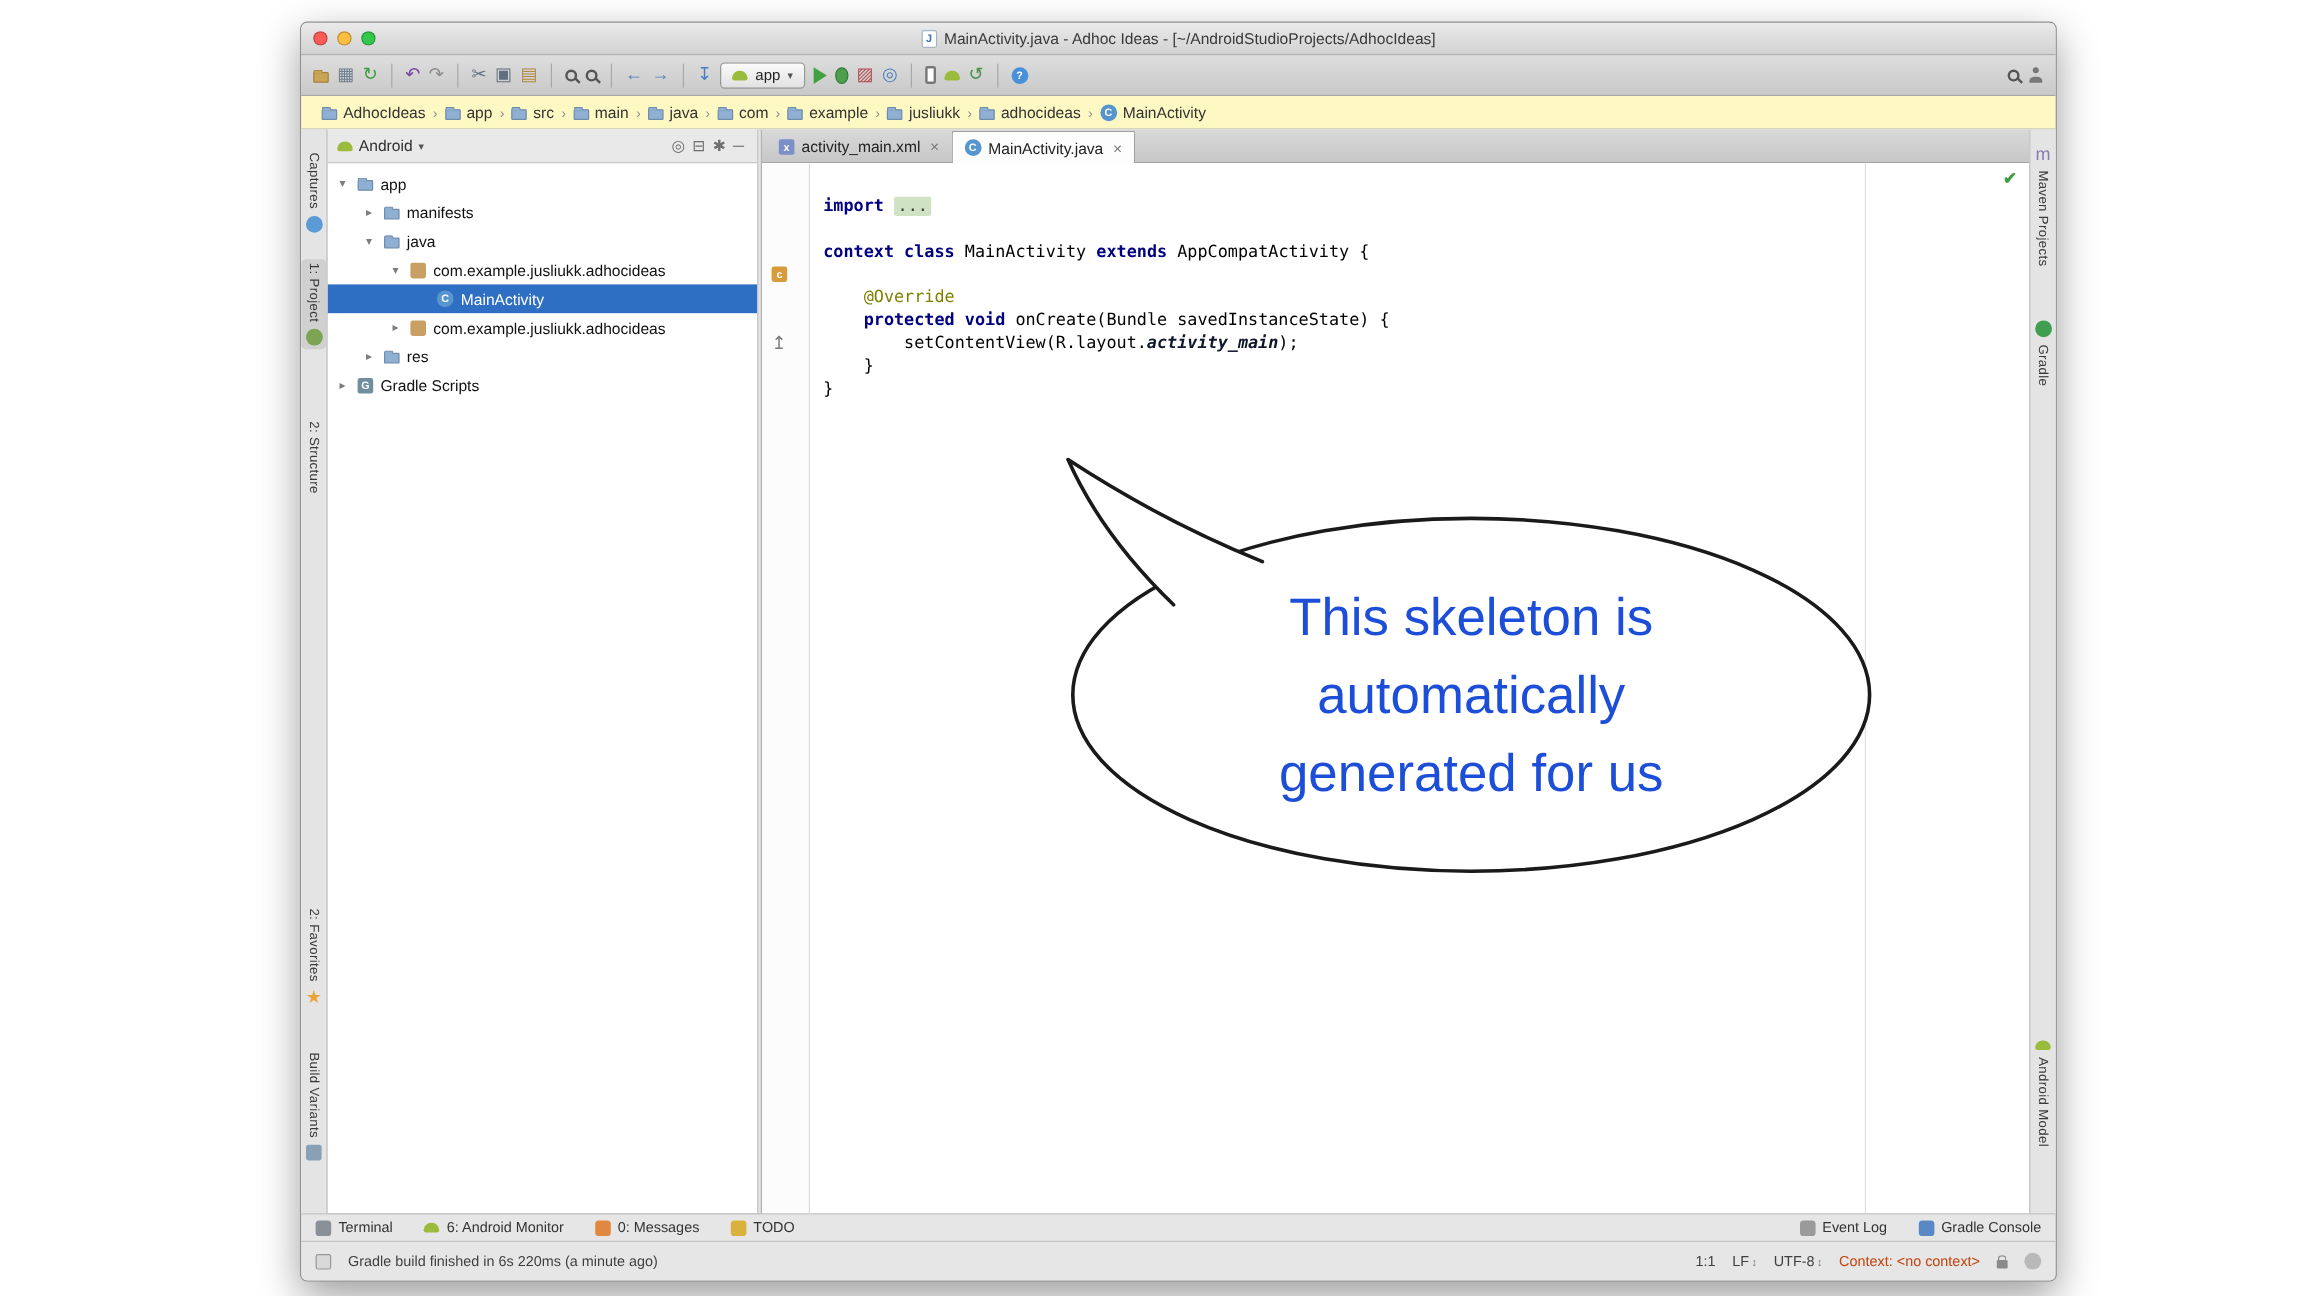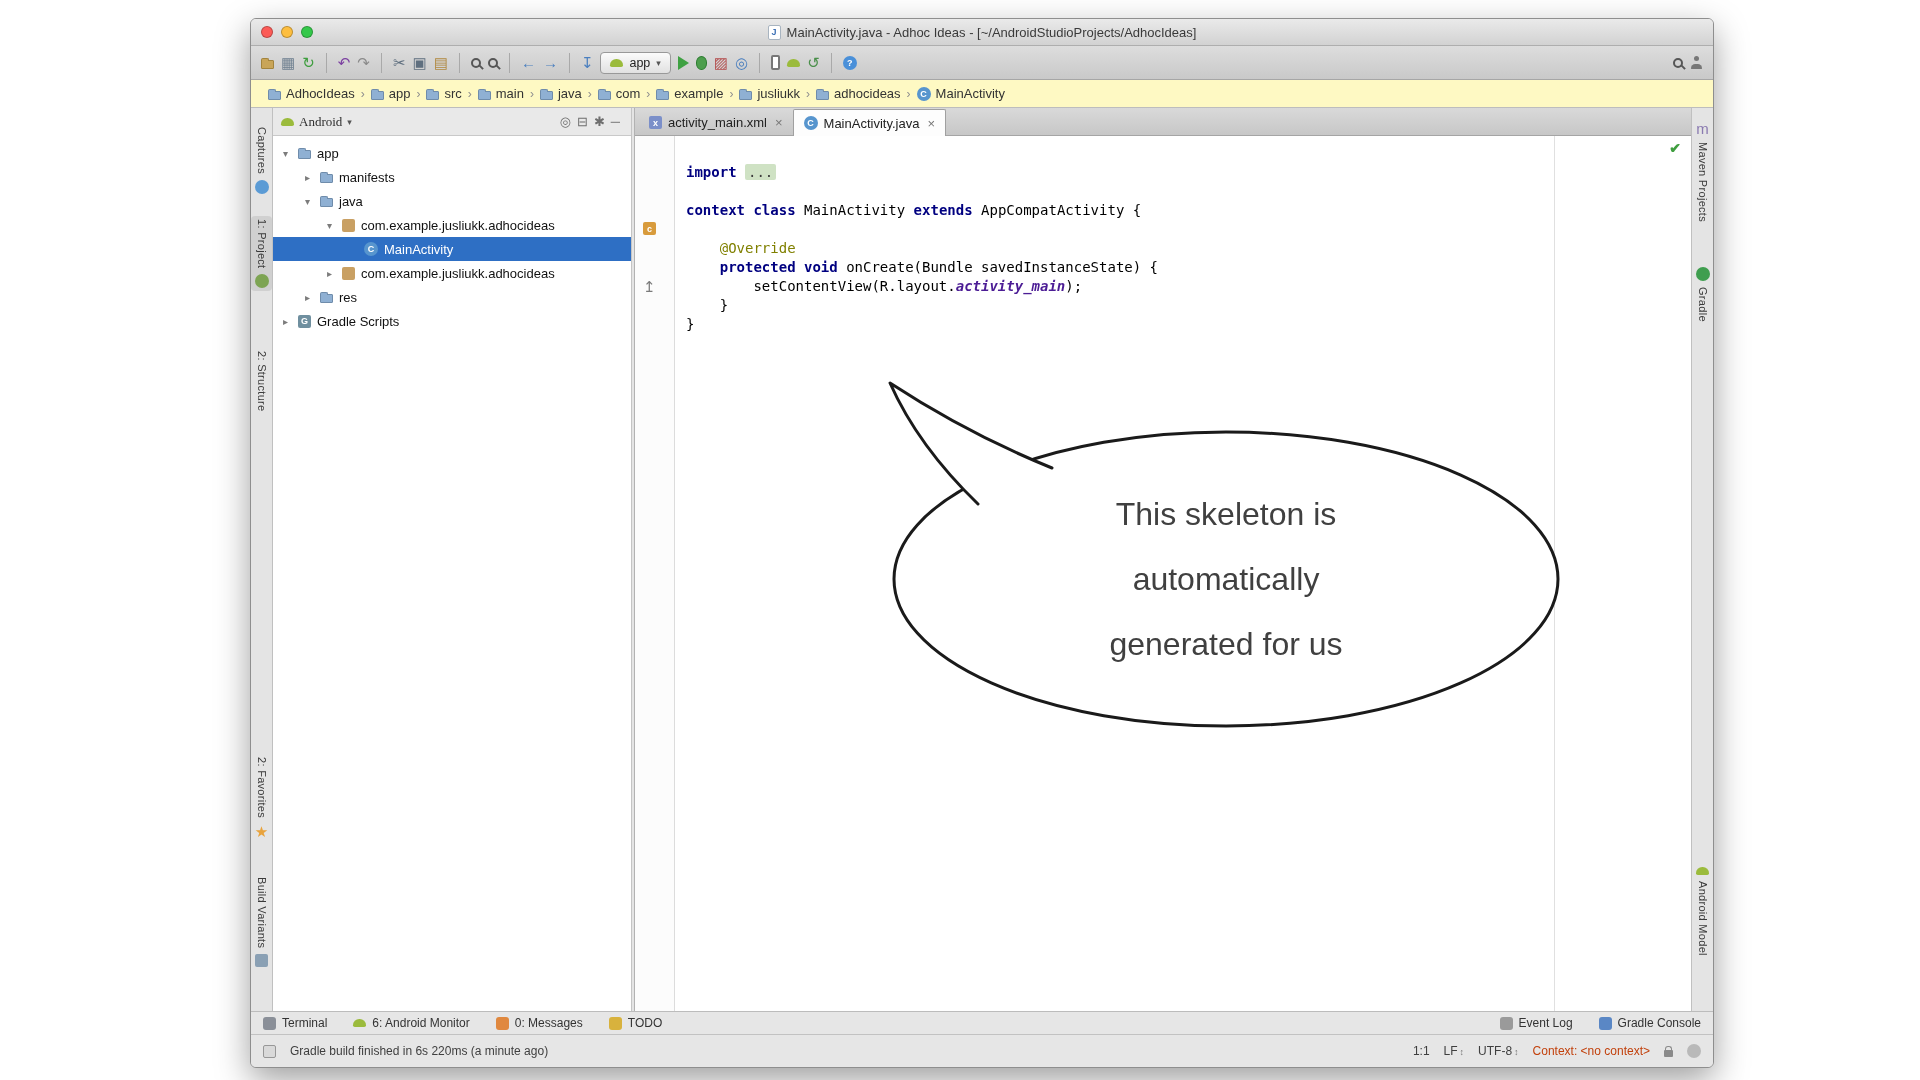--- a/index.html
+++ b/index.html
@@ -72,21 +72,21 @@
   .stripe { width:22px; flex:0 0 22px; background:#e4e4e4; position:relative; }
   .stripe-left { border-right:1px solid #c0c0c0; }
   .stripe-right { border-left:1px solid #c0c0c0; }
   .stripe-item { position:absolute; left:0; width:100%; display:flex; flex-direction:column;
                  align-items:center; gap:6px; padding:3px 0; }
   .stripe-item.active { background:#d0d0d0; border-radius:4px; }
   .vlabel { writing-mode:vertical-rl; font-size:11px; color:#3a3a3a; letter-spacing:.3px; }
 
   .project { width:358px; flex:0 0 358px; background:#fff; display:flex; flex-direction:column; }
   .project-header { height:28px; flex:0 0 28px; background:#e9e9e9; border-bottom:1px solid #c9c9c9;
-                    display:flex; align-items:center; padding:0 8px; gap:5px; font-size:13px; color:#2f2f2f;font-family:Liberation Serif, serif; }
+                    display:flex; align-items:center; padding:0 8px; gap:5px; font-size:13px; color:#2f2f2f; }
   .ph-caret { font-size:9px; color:#555; }
   .ph-spacer { flex:1; }
   .ph-ic { color:#6f6f6f; font-size:13px; padding:0 3px; }
   .tree { flex:1; padding-top:5px; font-size:13px; color:#111; overflow:hidden; position:relative; }
   .tree-row { height:24px; display:flex; align-items:center; gap:6px; white-space:nowrap; overflow:hidden; }
   .tree-row.selected { background:#2e6fc4; color:#fff; }
   .chev { width:13px; text-align:center; font-size:10px; color:#7c7c7c; flex:0 0 13px; }
   .tree-row.selected .chev { color:#dfe9f6; }
   .splitter { width:4px; flex:0 0 4px; background:#e4e4e4; border-left:1px solid #c4c4c4;
               border-right:1px solid #b2b2b2; }
@@ -103,21 +103,21 @@
   .code-wrap { flex:1; position:relative; background:#fff; overflow:hidden; }
   .gutter { position:absolute; left:0; top:0; bottom:0; width:40px; background:#fcfcfc;
             border-right:1px solid #dcdcdc; }
   .gutter-ic { position:absolute; left:8px; }
   .code { position:absolute; left:41px; top:0; right:0; bottom:0; padding:8px 0 0 10px;
           font:14px/19px "DejaVu Sans Mono", monospace; }
   .line { height:19px; white-space:pre; }
   .tok-pl { color:#000; }
   .tok-kw { color:#000080; font-weight:bold; }
   .tok-ann { color:#808000; }
-  .tok-field { color:#4c1d95; font-weight:bold; font-style:italic; }
+  .tok-field { color:#0f172a; font-weight:bold; font-style:italic; }
   .tok-fold { background:#cfe2c4; border-radius:2px; color:#3a3a3a; padding:0 3px; }
   .margin-guide { position:absolute; left:919px; top:0; bottom:0; width:1px; background:#e0e0e0; }
   .check { position:absolute; right:10px; top:4px; color:#3f9e3f; font-size:14px; font-weight:bold; }
 
   
   .toolbottom { height:23px; flex:0 0 23px; background:#e6e6e6; border-top:1px solid #bcbcbc;
                 display:flex; align-items:center; padding:0 12px; gap:26px; font-size:12px; color:#333; }
   .tb-item { display:inline-flex; align-items:center; gap:6px; }
   .tb-right { margin-left:auto; display:inline-flex; gap:26px; }
   .bicon { width:13px; height:13px; border-radius:3px; display:inline-block; }
@@ -125,21 +125,21 @@
   .statusbar { height:27px; flex:0 0 27px; background:#e6e6e6; border-top:1px solid #c2c2c2;
                display:flex; align-items:center; padding:16px 12px; gap:14px; font-size:12px; color:#3f3f3f;text-align:center; }
   .sb-icon { width:13px; height:13px; border:1px solid #979797; border-radius:2px; background:#d9d9d9; }
   .sb-right { margin-left:auto; display:inline-flex; align-items:center; gap:14px; }
   .sb-dim { color:#c2410c; }
   .sb-arrows { font-size:9px; color:#777; margin-left:2px; }
 
   
   .bubble-svg { position:absolute; inset:0; width:1920px; height:1080px; z-index:50; pointer-events:none; }
   .bubble-text { position:absolute; left:906px; top:482px; width:640px; z-index:51;
-                 text-align:center; font-size:32px; line-height:65px; color:#404040; }
+                 text-align:center; font-size:44px; line-height:65px; color:#1d4ed8; }
 </style>
 </head>
 <body>
 
 <div class="canvas">
   <div class="window">
 
     <div class="titlebar">
       <div class="traffic">
         <span class="dot" style="background:#fc5b57"></span>

